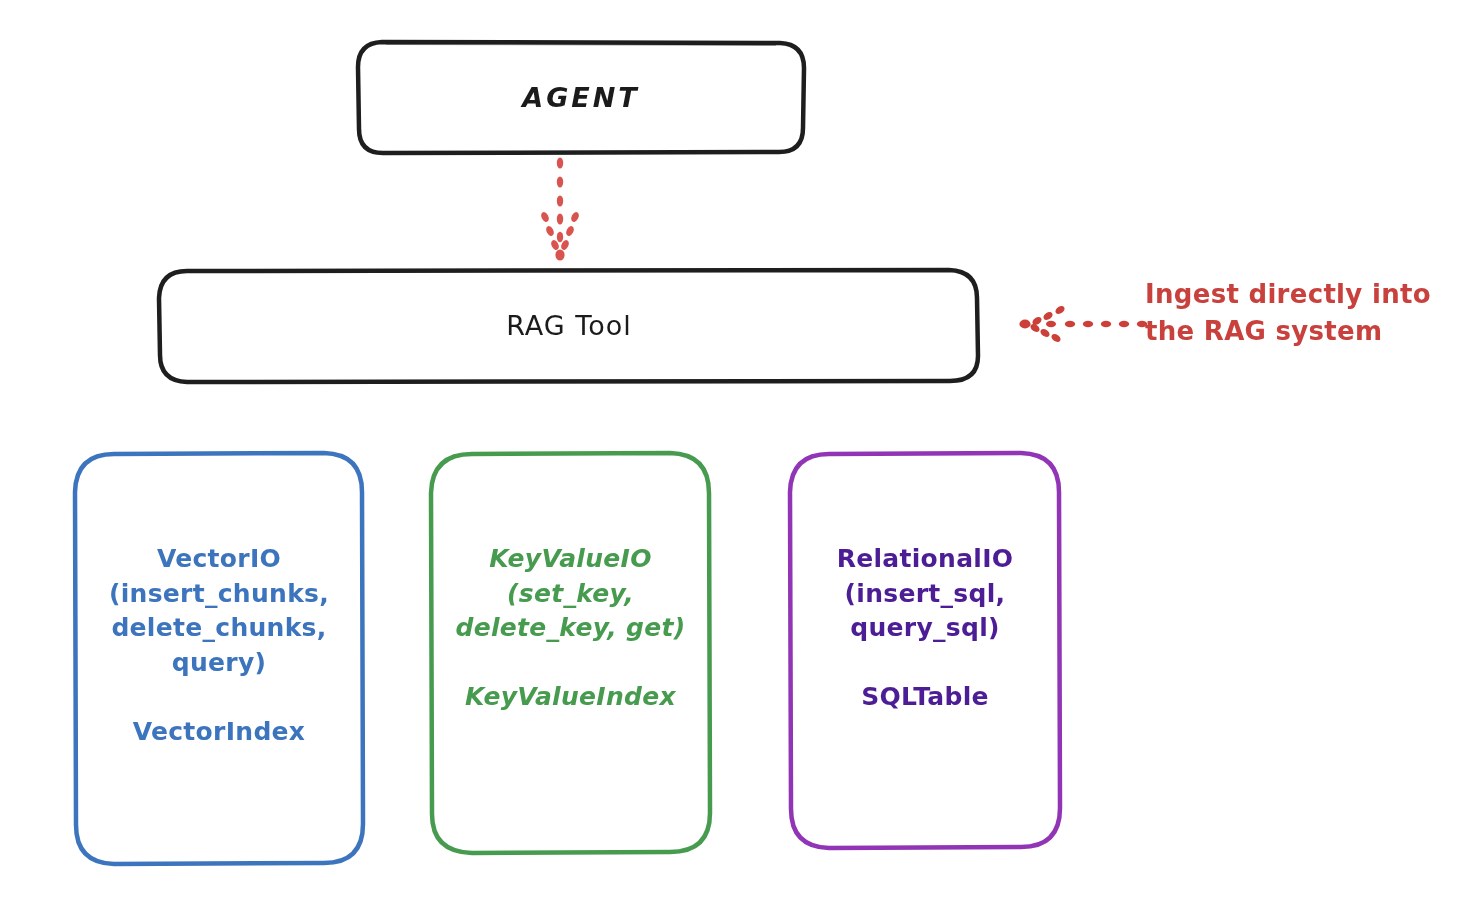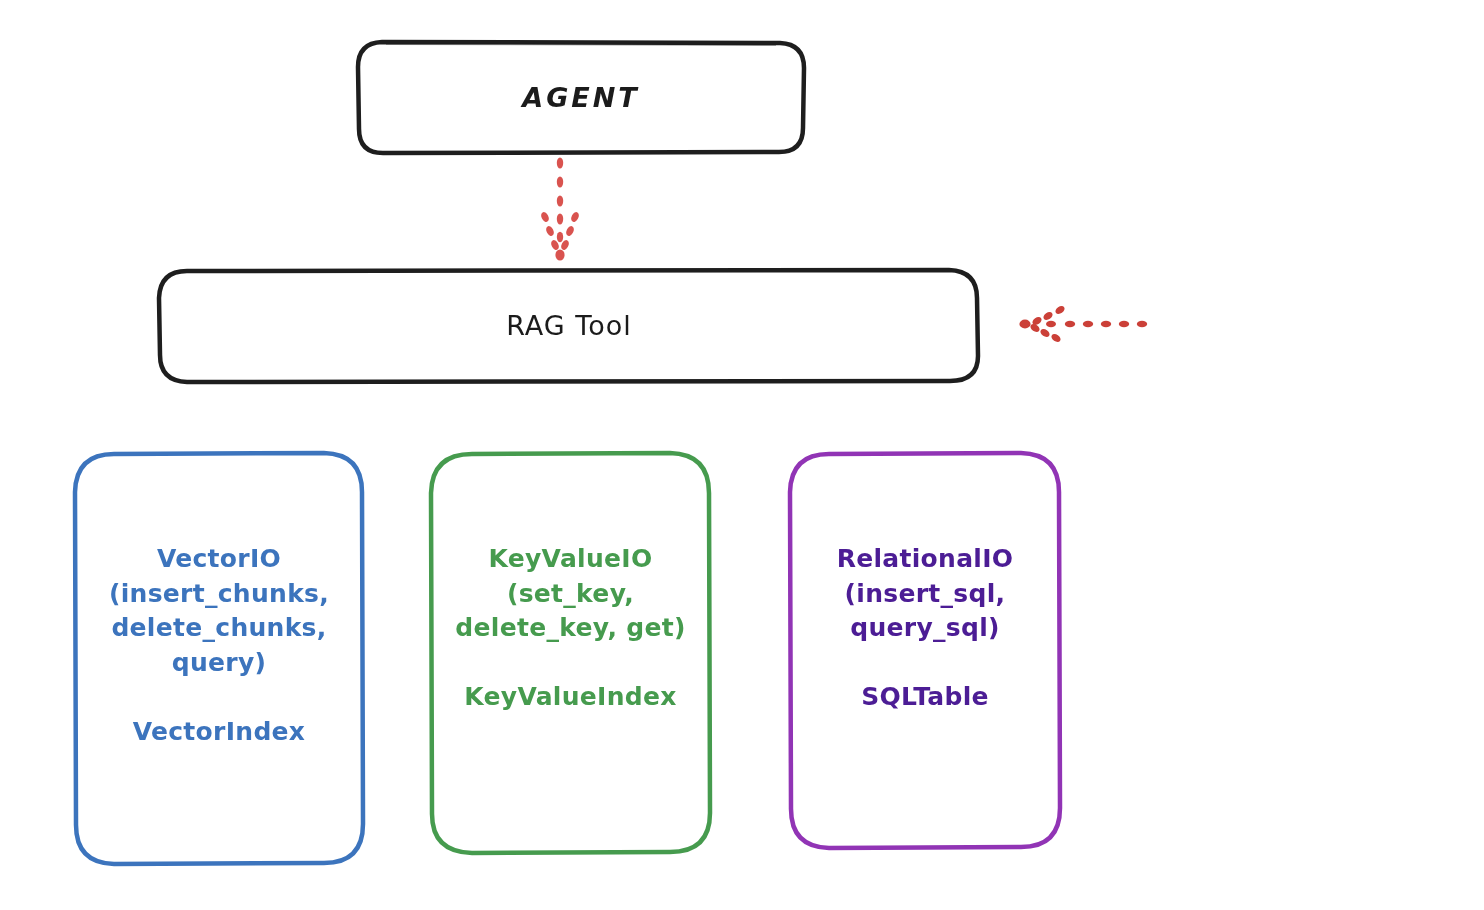--- a/index.html
+++ b/index.html
@@ -87,21 +87,21 @@
     line-height: 1.38;
     letter-spacing: 0.3px;
     padding: 0 6px;
   }
 
   #vector-box  { left: 72px;  top: 450px; width: 294px; height: 417px; justify-content: center; }
   #kv-box      { left: 428px; top: 450px; width: 285px; height: 406px; }
   #rel-box     { left: 787px; top: 450px; width: 276px; height: 401px; }
 
   #vector-box .box-label { color: #3c74bd; }
-  #kv-box     .box-label { color: #469b4e; }
+  #kv-box     .box-label { color: #469b4e; font-style: italic; }
   #rel-box    .box-label { color: #4c1d95; }
 
   
   .connector {
     position: absolute;
     overflow: visible;
   }
   #agent-rag-arrow { left: 520px; top: 155px; width: 80px; height: 118px; }
   #ingest-arrow    { left: 1018px; top: 296px; width: 130px; height: 58px; }
 
@@ -174,20 +174,22 @@
 
       <ellipse cx="38" cy="42" rx="5.0" ry="3.4" transform="rotate(34 38 42)"></ellipse>
       <ellipse cx="27" cy="37" rx="5.0" ry="3.4" transform="rotate(34 27 37)"></ellipse>
       <ellipse cx="17" cy="32" rx="5.0" ry="3.4" transform="rotate(34 17 32)"></ellipse>
 
       <ellipse cx="33" cy="28" rx="5.0" ry="3.2"></ellipse>
       <ellipse cx="7" cy="28" rx="5.6" ry="4.4"></ellipse>
     </g>
   </svg>
 
+  <div id="ingest-note">Ingest directly into
+the RAG system</div>
 
   <div class="box leaf-box" id="vector-box">
     <svg class="box-svg" viewBox="0 0 294 417" preserveAspectRatio="none">
       <path d="M42,4 L252,3 Q290,4 290,42 L291,374 Q291,413 252,413 L42,414 Q4,413 4,375 L3,42 Q4,4 42,4 Z" fill="#ffffff" stroke="#3c74bd" stroke-width="4.5" stroke-linecap="round" stroke-linejoin="round"></path>
     </svg>
     <span class="box-label">VectorIO
 (insert_chunks,
 delete_chunks,
 query)
 

